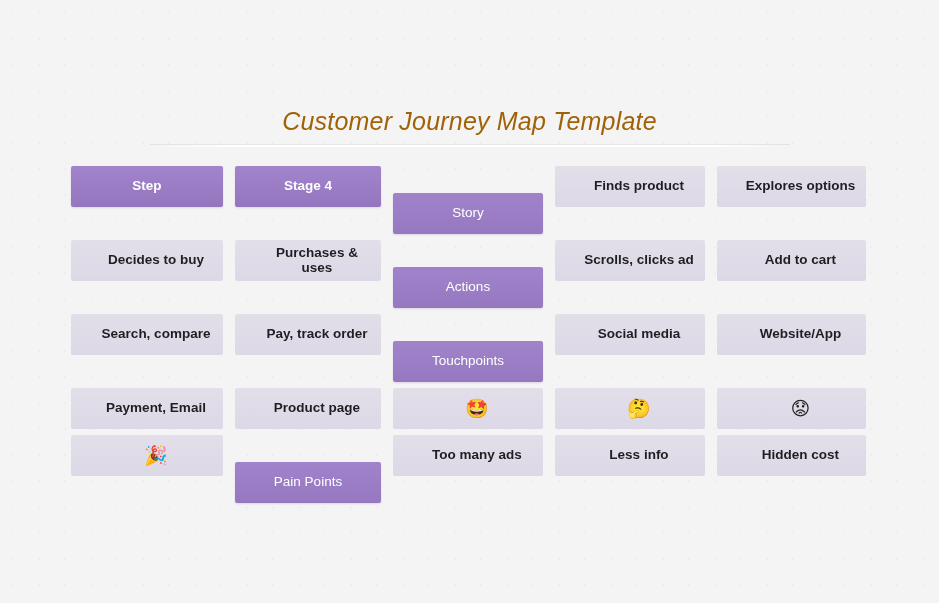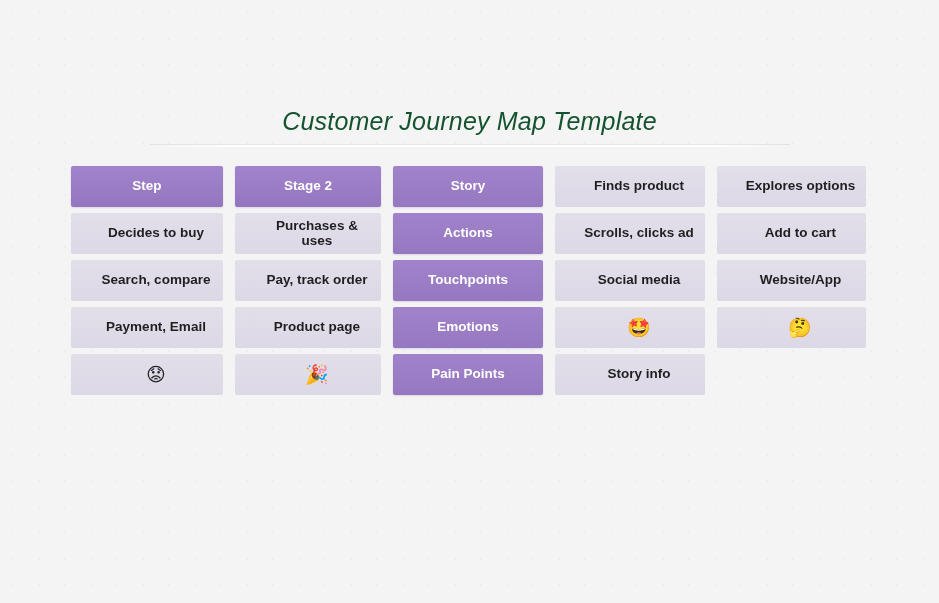--- a/index.html
+++ b/index.html
@@ -32,21 +32,21 @@
 
   .title {
     position: absolute;
     left: 0;
     top: 107px;
     width: 939px;
     text-align: center;
     font-size: 25px;
     font-style: italic;
     font-weight: 400;
-    color: #14532d;
+    color: #a16207;
     letter-spacing: 0.2px;
     white-space: nowrap;
   }
 
   .title-rule {
     position: absolute;
     left: 150px;
     top: 144px;
     width: 640px;
     height: 2px;
@@ -79,22 +79,23 @@
     font-size: 13.5px;
     line-height: 1.1;
     text-align: center;
     border-radius: 2px;
   }
 
   
   .cell.label {
     background: linear-gradient(180deg, #a083ca 0%, #9678c0 100%);
     color: #ffffff;
-    font-weight: 700;
+    font-weight: 400;
     box-shadow: 0 1px 2px rgba(110, 80, 150, 0.18);
+    margin-top: 27px;
   }
 
   .cell.header {
     background: linear-gradient(180deg, #a184cb 0%, #9476bf 100%);
     color: #ffffff;
     font-weight: 700;
     box-shadow: 0 1px 2px rgba(110, 80, 150, 0.18);
   }
 
   
@@ -123,46 +124,47 @@
 <div class="page">
 
   <div class="bg-texture"></div>
 
   <div class="title">Customer Journey Map Template</div>
 
   <div class="title-rule"></div>
 
   <div class="grid" id="journey-grid">
       <div class="cell header">Step</div>
-      <div class="cell header">Stage 2</div>
+      <div class="cell header">Stage 4</div>
       <div class="cell label">Story</div>
       <div class="cell data">Finds product</div>
       <div class="cell data">Explores options</div>
       <div class="cell data">Decides to buy</div>
       <div class="cell data">Purchases &amp; uses</div>
       <div class="cell label">Actions</div>
       <div class="cell data">Scrolls, clicks ad</div>
       <div class="cell data">Add to cart</div>
       <div class="cell data">Search, compare</div>
       <div class="cell data">Pay, track order</div>
       <div class="cell label">Touchpoints</div>
       <div class="cell data">Social media</div>
       <div class="cell data">Website/App</div>
       <div class="cell data">Payment, Email</div>
       <div class="cell data">Product page</div>
-      <div class="cell label">Emotions</div>
       <div class="cell data emoji">
         <span class="emoji-glyph">🤩</span>
       </div>
       <div class="cell data emoji">
         <span class="emoji-glyph">🤔</span>
       </div>
       <div class="cell data emoji">
         <span class="emoji-glyph">😟</span>
       </div>
       <div class="cell data emoji">
         <span class="emoji-glyph">🎉</span>
       </div>
       <div class="cell label">Pain Points</div>
-      <div class="cell data">Story info</div>
+      <div class="cell data">Too many ads</div>
+      <div class="cell data">Less info</div>
+      <div class="cell data">Hidden cost</div>
     </div>
 
 </div>
 
 </body></html>

